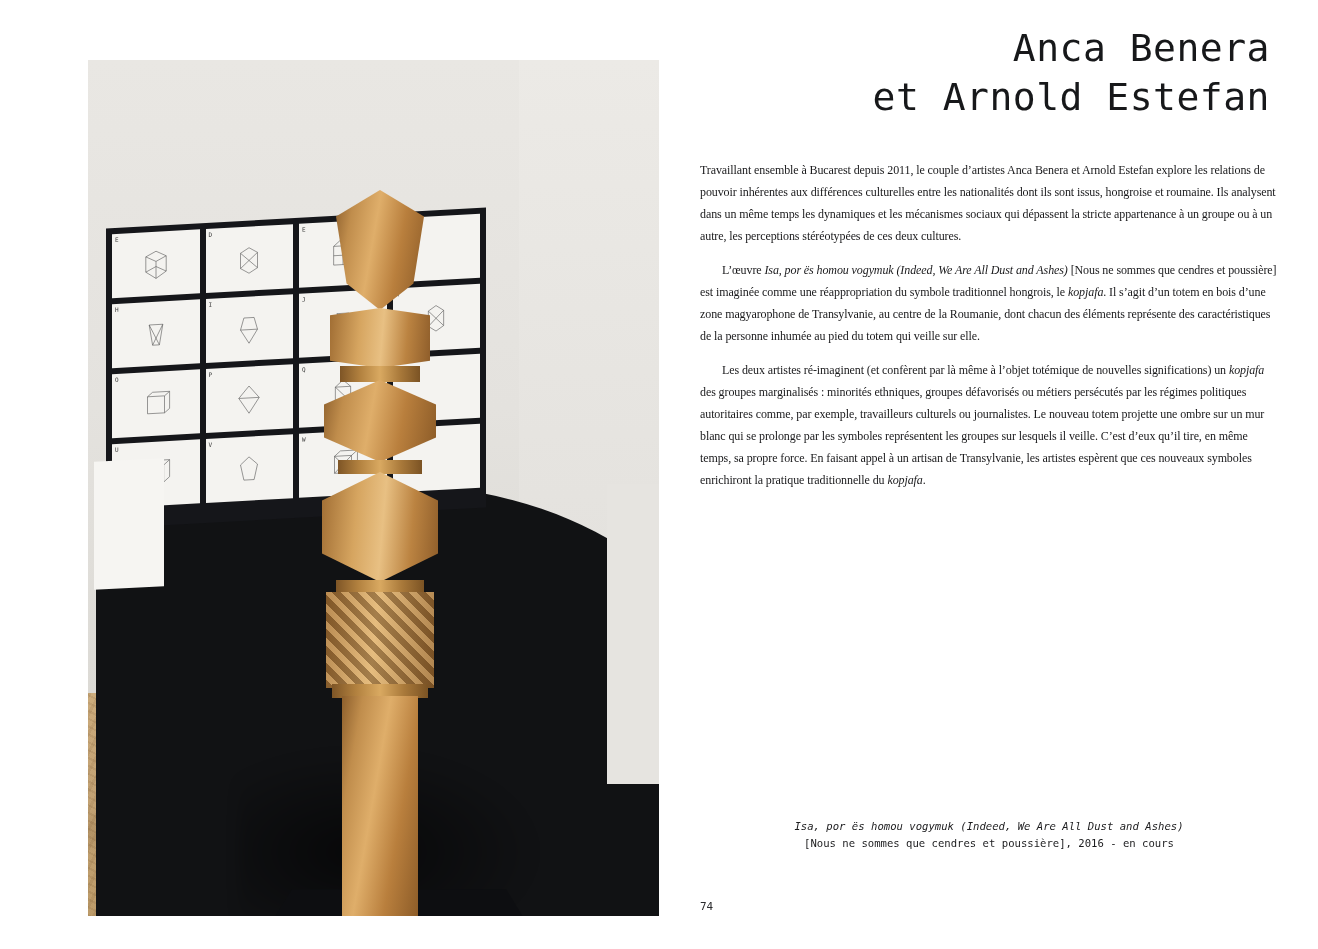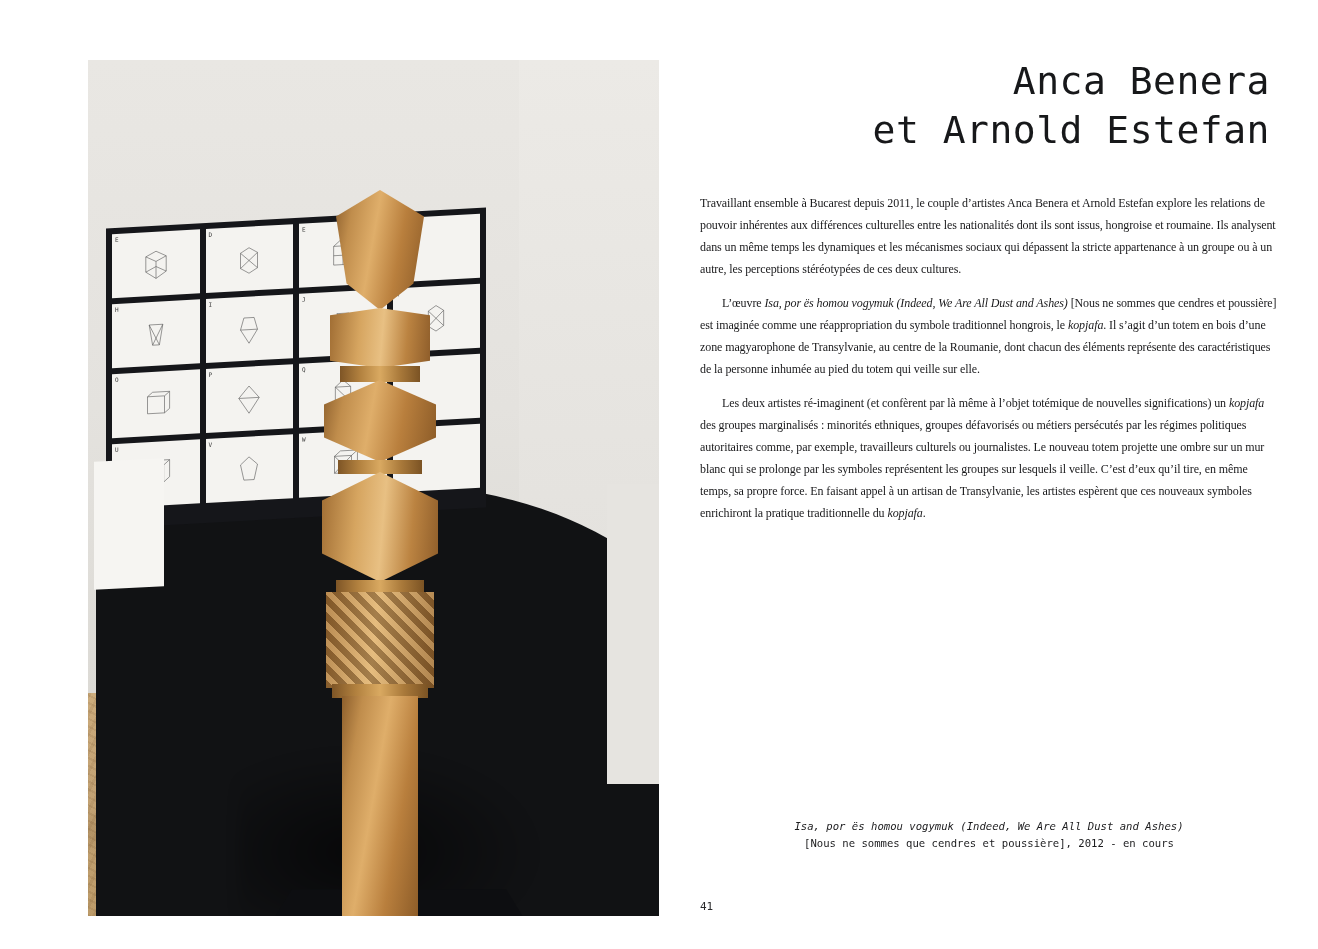--- a/index.html
+++ b/index.html
@@ -168,21 +168,21 @@
     height: 949px;
   }
   .title {
     text-align: right;
     font-family: "DejaVu Sans Mono", monospace;
     font-size: 38px;
     line-height: 1.28;
     letter-spacing: 0.5px;
     color: #17181a;
     padding-right: 10px;
-    margin-top: 57px;
+    margin-top: 24px;
     font-weight: 400;
   }
   .title .l2 { display: block; }
   .body {
     margin-top: 38px;
     font-family: Liberation Serif, serif;
     font-size: 12px;
     line-height: 22px;
     color: #19191b;
     letter-spacing: -0.1px;
@@ -392,17 +392,17 @@
   </h1>
 
   <div class="body">
     <p>Travaillant ensemble à Bucarest depuis 2011, le couple d’artistes Anca Benera et Arnold Estefan explore les relations de pouvoir inhérentes aux différences culturelles entre les nationalités dont ils sont issus, hongroise et roumaine. Ils analysent dans un même temps les dynamiques et les mécanismes sociaux qui dépassent la stricte appartenance à un groupe ou à un autre, les perceptions stéréotypées de ces deux cultures.</p>
     <p>L’œuvre <i>Isa, por ës homou vogymuk (Indeed, We Are All Dust and Ashes)</i> [Nous ne sommes que cendres et poussière] est imaginée comme une réappropriation du symbole traditionnel hongrois, le <i>kopjafa</i>. Il s’agit d’un totem en bois d’une zone magyarophone de Transylvanie, au centre de la Roumanie, dont chacun des éléments représente des caractéristiques de la personne inhumée au pied du totem qui veille sur elle.</p>
     <p>Les deux artistes ré-imaginent (et confèrent par là même à l’objet totémique de nouvelles significations) un <i>kopjafa</i> des groupes marginalisés : minorités ethniques, groupes défavorisés ou métiers persécutés par les régimes politiques autoritaires comme, par exemple, travailleurs culturels ou journalistes. Le nouveau totem projette une ombre sur un mur blanc qui se prolonge par les symboles représentent les groupes sur lesquels il veille. C’est d’eux qu’il tire, en même temps, sa propre force. En faisant appel à un artisan de Transylvanie, les artistes espèrent que ces nouveaux symboles enrichiront la pratique traditionnelle du <i>kopjafa</i>.</p>
   </div>
 
   <div class="caption">
     <div class="c1"><i>Isa, por ës homou vogymuk (Indeed, We Are All Dust and Ashes)</i></div>
-    <div>[Nous ne sommes que cendres et poussière], 2012 - en cours</div>
+    <div>[Nous ne sommes que cendres et poussière], 2016 - en cours</div>
   </div>
 </section>
 
-<div class="folio">41</div>
+<div class="folio">74</div>
 
 </body></html>

